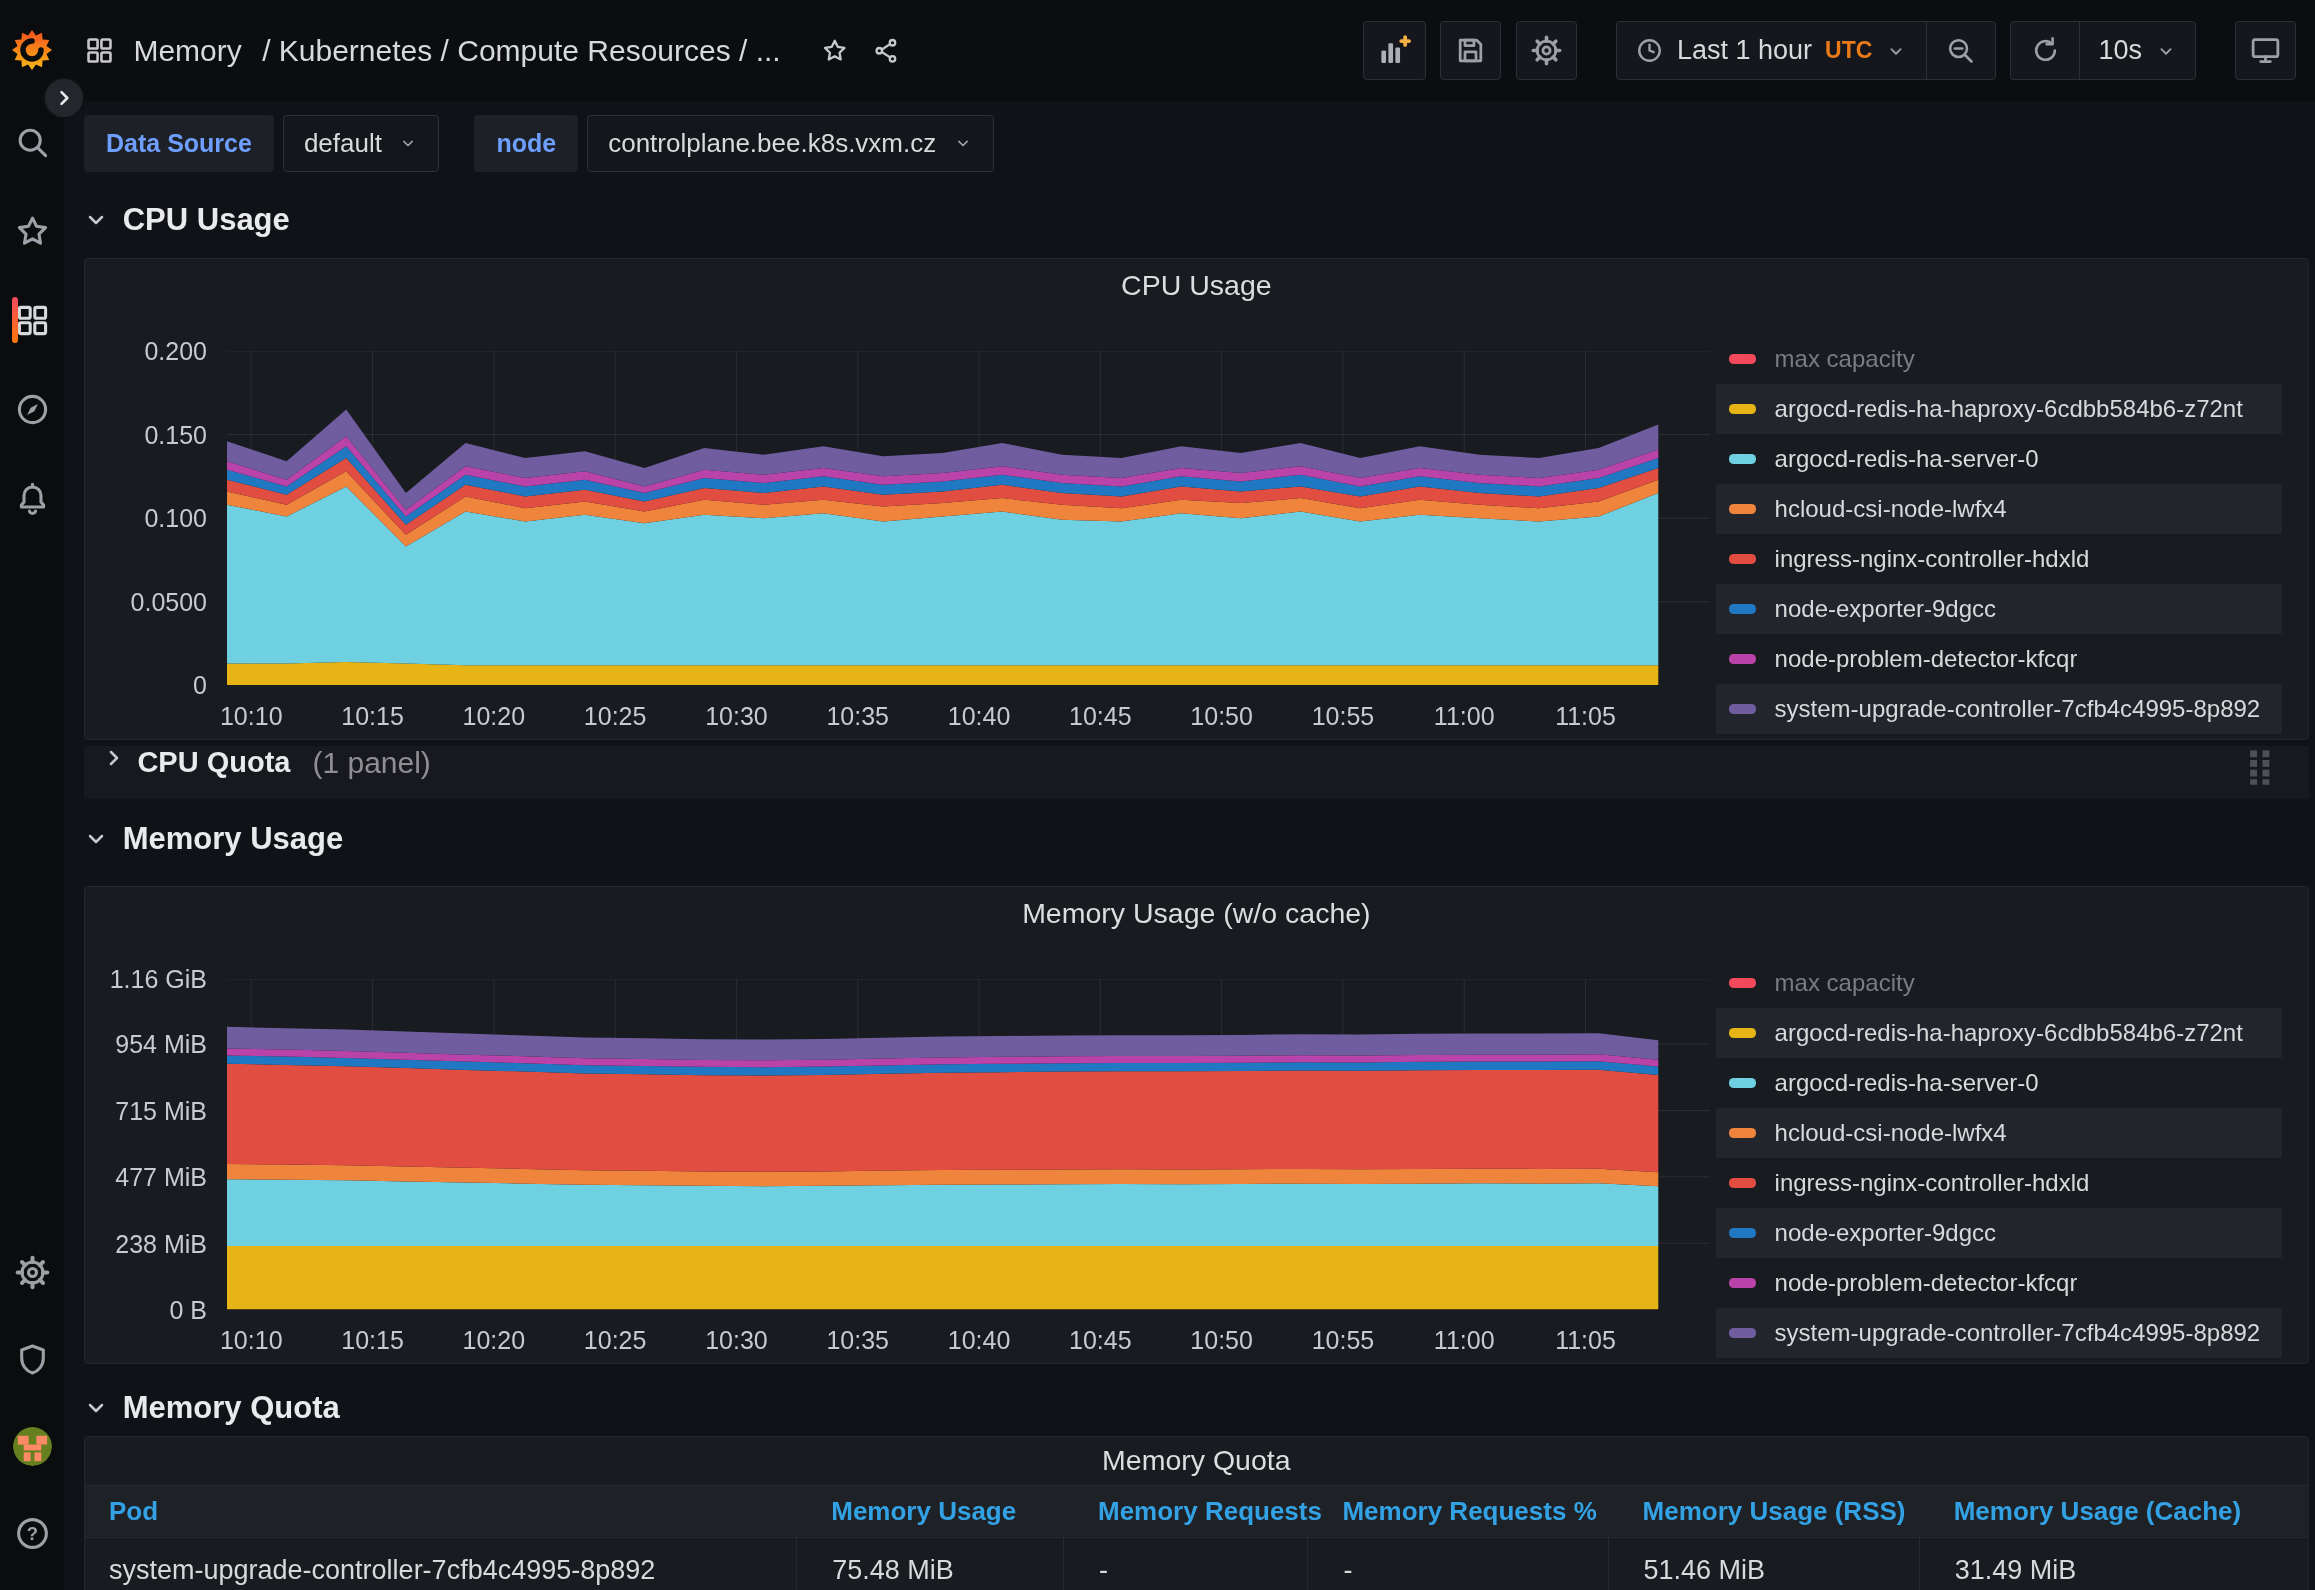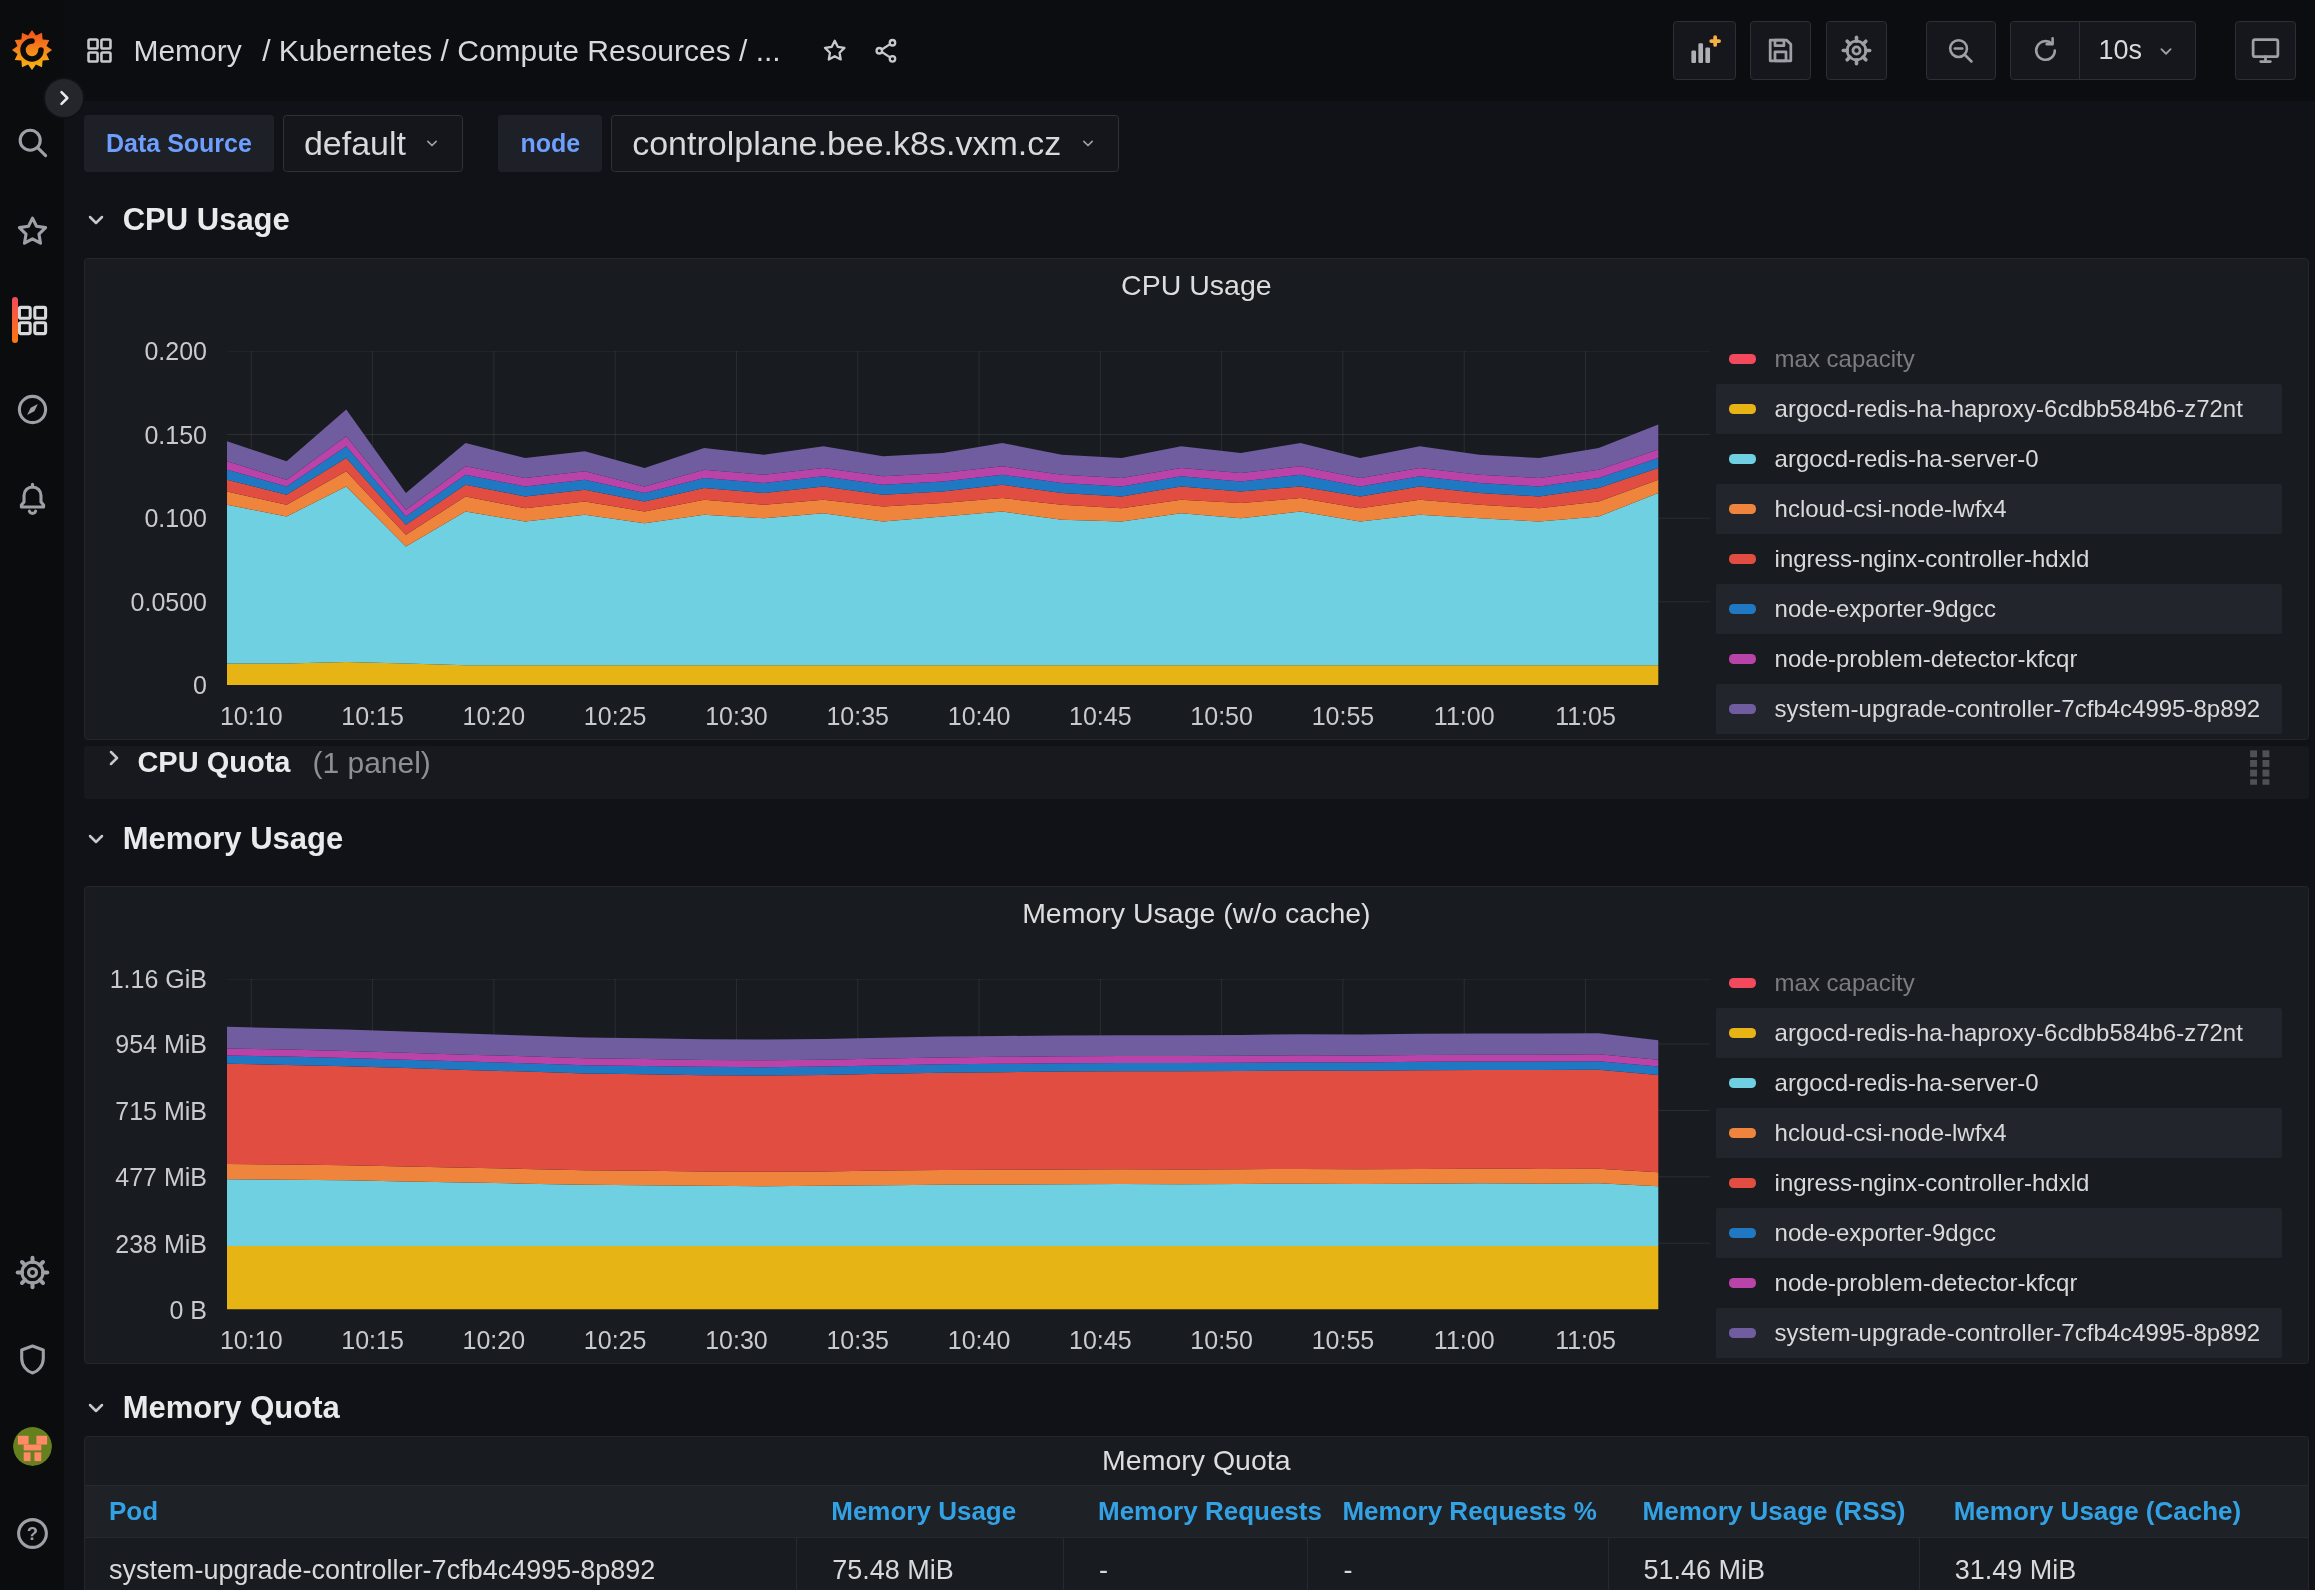--- a/index.html
+++ b/index.html
@@ -47,21 +47,21 @@
   .expander { position:fixed; left:43px; top:77px; width:42px; height:42px; border-radius:50%;
     background:#24262C; border:2.8px solid #101114; display:flex; align-items:center; justify-content:center;
     z-index:11; cursor:pointer; }
 
   
   .submenu { display:flex; align-items:center; gap:35px; padding:3.7px 7.3px 0 20px; height:81px; }
   .var { display:flex; gap:9px; align-items:center; }
   .var-label { height:57px; display:flex; align-items:center; padding:0 22px; border-radius:3.7px;
     background:#1D2026; color:#6E9FFF; font-weight:700; font-size:25px; }
   .var-value { height:57px; display:flex; align-items:center; gap:16.5px; padding:0 20px; border-radius:3.7px;
-    background:#14161B; border:0.9px solid #2E3138; color:#D8D9DA; font-size:34px; cursor:pointer; }
+    background:#14161B; border:0.9px solid #2E3138; color:#D8D9DA; font-size:26px; cursor:pointer; }
 
   
   .section { display:flex; align-items:center; gap:14.7px; margin:20px 7.3px 20px 20px; cursor:pointer; }
   .section .title { font-size:31px; font-weight:700; color:#E9EAEB; }
   .row-panel { height:53px; margin:6.4px 7.3px 0 20px; background:#17191E; border-radius:2.8px;
     display:flex; padding:0 18.4px; cursor:pointer; }
   .row-panel .title { font-size:29px; font-weight:700; color:#E9EAEB; margin-left:11px; }
   .panel-count { font-size:30px; color:#8E8E93; margin-left:22px; }
   .drag { margin-left:auto; margin-right:16.5px; cursor:grab; }
 
@@ -289,20 +289,35 @@
                 <line x1="5.2" y1="5.2" x2="7.2" y2="7.2"></line>
                 <line x1="16.8" y1="16.8" x2="18.8" y2="18.8"></line>
                 <line x1="5.2" y1="18.8" x2="7.2" y2="16.8"></line>
                 <line x1="16.8" y1="7.2" x2="18.8" y2="5.2"></line>
               </g>
             </svg>
           </span>
       </div>
 
       <div class="tgroup gap-l">
+        <div class="tseg">
+          <span>
+              <svg class="ic" width="29" height="29" viewBox="0 0 24 24">
+                <circle cx="12" cy="12" r="8.5"></circle>
+                <polyline points="12,7.2 12,12 15.4,13.4"></polyline>
+              </svg>
+            </span>
+          <span class="time-label">Last 1 hour</span>
+          <span class="tz">UTC</span>
+          <span>
+              <svg class="ic" width="22" height="22" viewBox="0 0 24 24">
+                <polyline points="7,10 12,15 17,10"></polyline>
+              </svg>
+            </span>
+        </div>
         <div class="tseg">
           <span>
               <svg class="ic" width="31" height="31" viewBox="0 0 24 24">
                 <circle cx="10.5" cy="10.5" r="6.5"></circle>
                 <line x1="15.3" y1="15.3" x2="20.5" y2="20.5"></line>
                 <line x1="7.6" y1="10.5" x2="13.4" y2="10.5"></line>
               </svg>
             </span>
         </div>
       </div>

